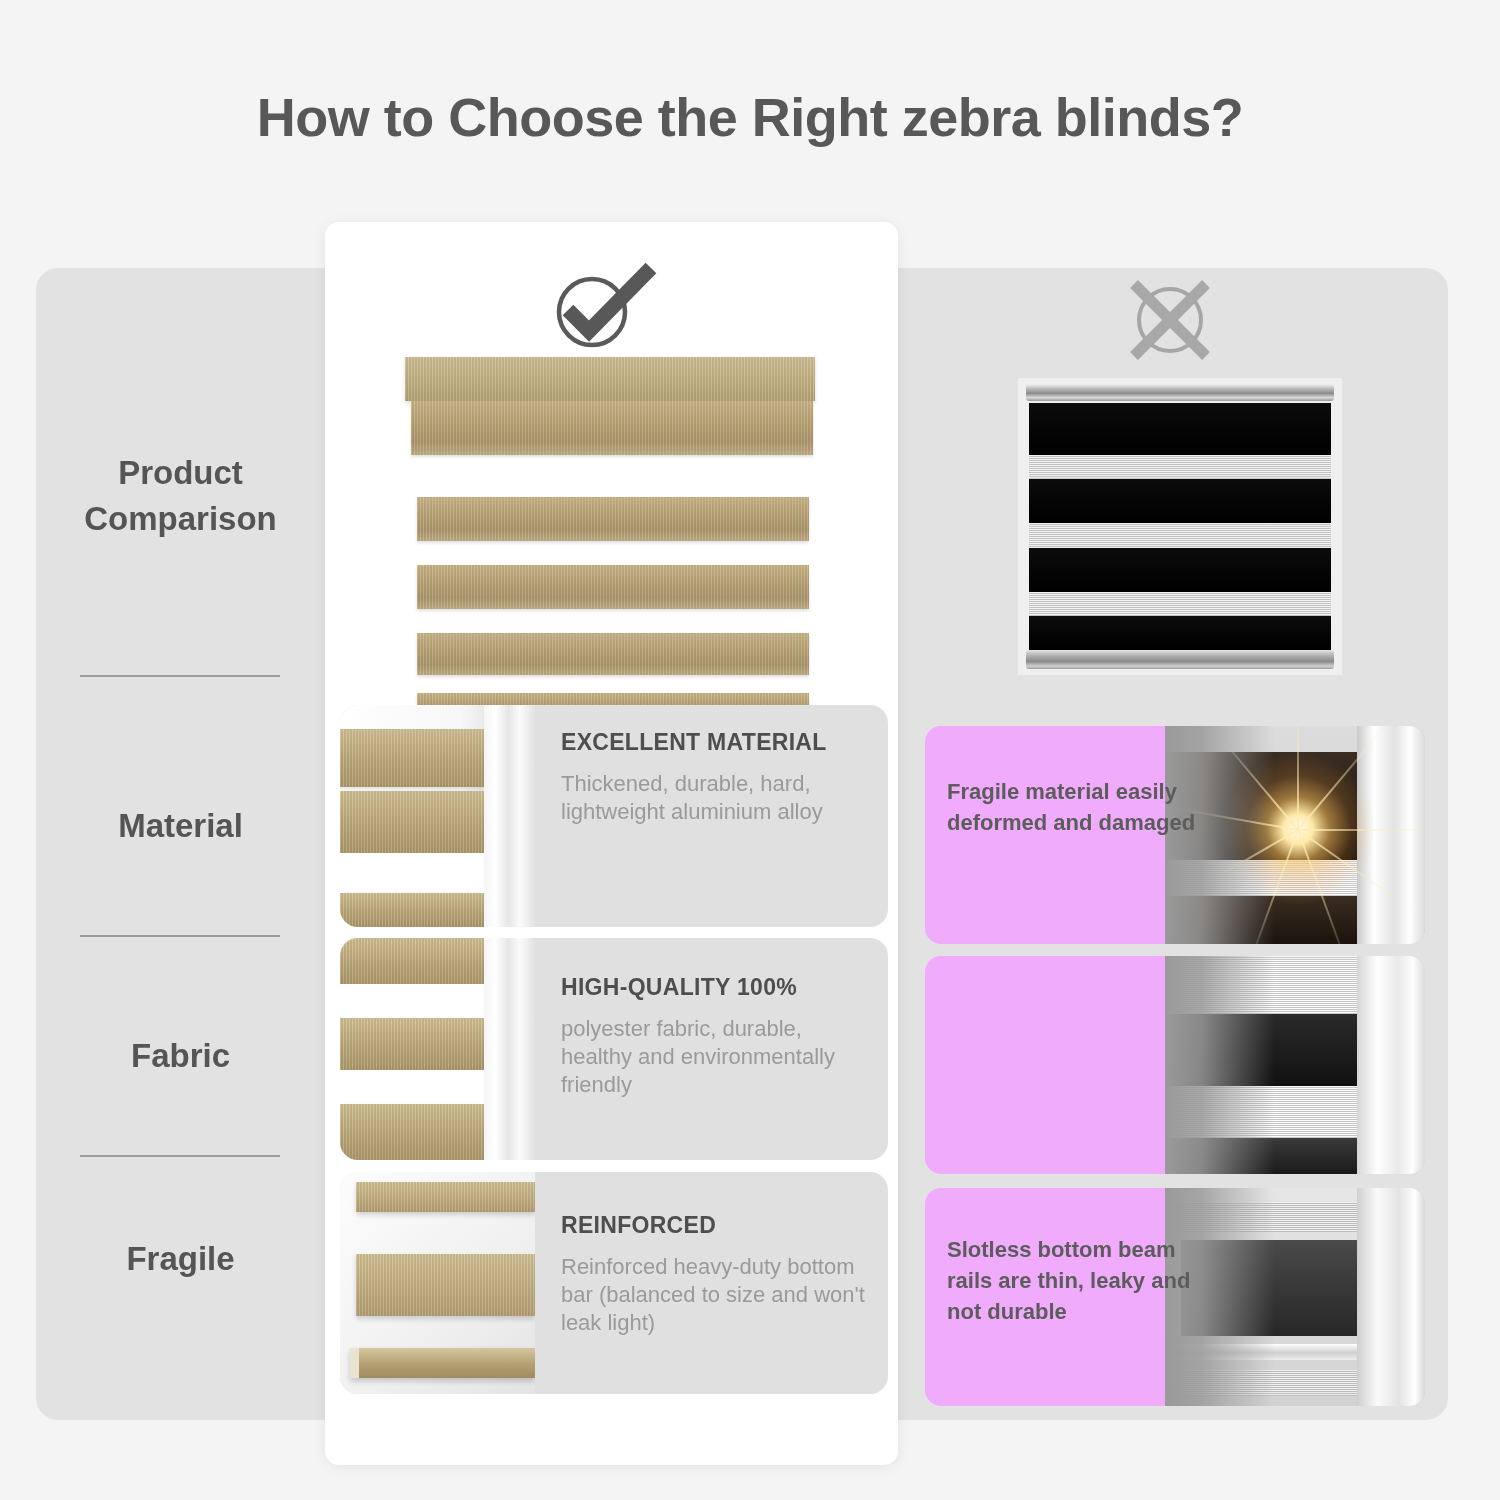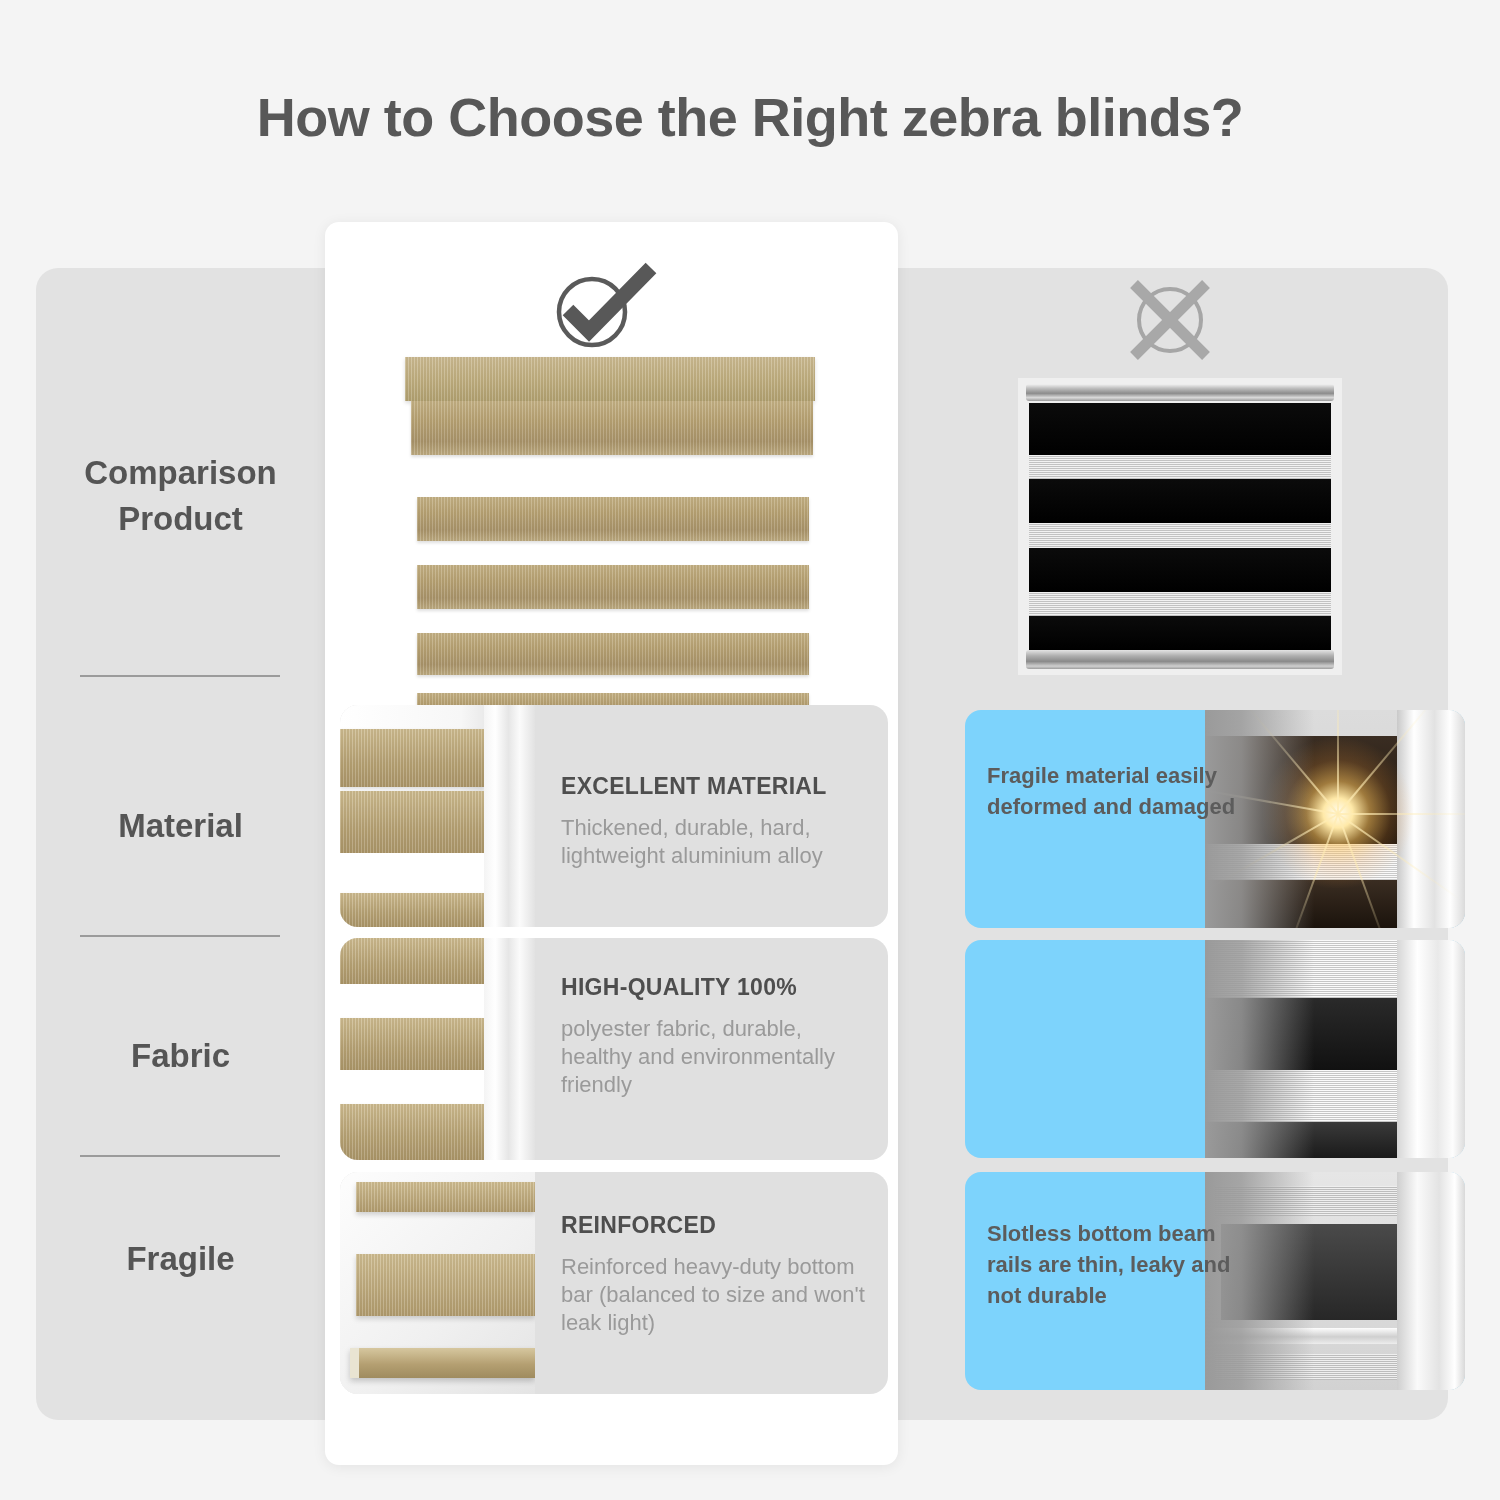--- a/index.html
+++ b/index.html
@@ -165,21 +165,21 @@
 
   .card-good-img {
     width: 195px;
     flex: 0 0 195px;
     position: relative;
     overflow: hidden;
     background: #f0f0f0;
   }
   .card-good-text {
     flex: 1;
-    padding: 68px 20px 0 26px;
+    padding: 24px 20px 0 26px;
   }
   .ct-title {
     font-size: 23px;
     font-weight: bold;
     color: #4e4e4e;
     letter-spacing: 0.3px;
     margin-bottom: 14px;
   }
   .ct-body {
     font-size: 22px;
@@ -225,25 +225,26 @@
   .beam-bar {
     position: absolute; left: 5%; width: 95%; height: 30px; bottom: 16px;
     background: linear-gradient(180deg,#d6c79f,#b49f71 55%,#9f8b5f);
     border-left: 9px solid #e9e4d2;
     box-shadow: 0 3px 6px rgba(0,0,0,0.2);
   }
 
   
   .card-bad {
     position: absolute;
-    left: 965px;
+    left: 925px;
     width: 500px;
-    background: #7dd3fc;
+    background: #f0abfc;
     border-radius: 16px;
     overflow: hidden;
+    margin-top: 16px;
   }
   .card-bad.b0 { top: 710px; height: 218px; }
   .card-bad.b1 { top: 940px; height: 218px; }
   .card-bad.b2 { top: 1172px; height: 218px; padding-left: 23px; }
 
   .cb-text {
     position: absolute;
     left: 22px;
     top: 50px;
     width: 270px;
@@ -300,22 +301,22 @@
 </head>
 <body>
 
 <div class="backdrop-panel"></div>
 
 <h1 class="page-title">How to Choose the Right zebra blinds?</h1>
 
 <div class="label-col">
 
   <div class="row-label l0">
+    <div>Product</div>
     <div>Comparison</div>
-    <div>Product</div>
   </div>
   <div class="row-divider d0"></div>
 
   <div class="row-label l1">
     <div>Material</div>
   </div>
   <div class="row-divider d1"></div>
 
   <div class="row-label l2">
     <div>Fabric</div>

